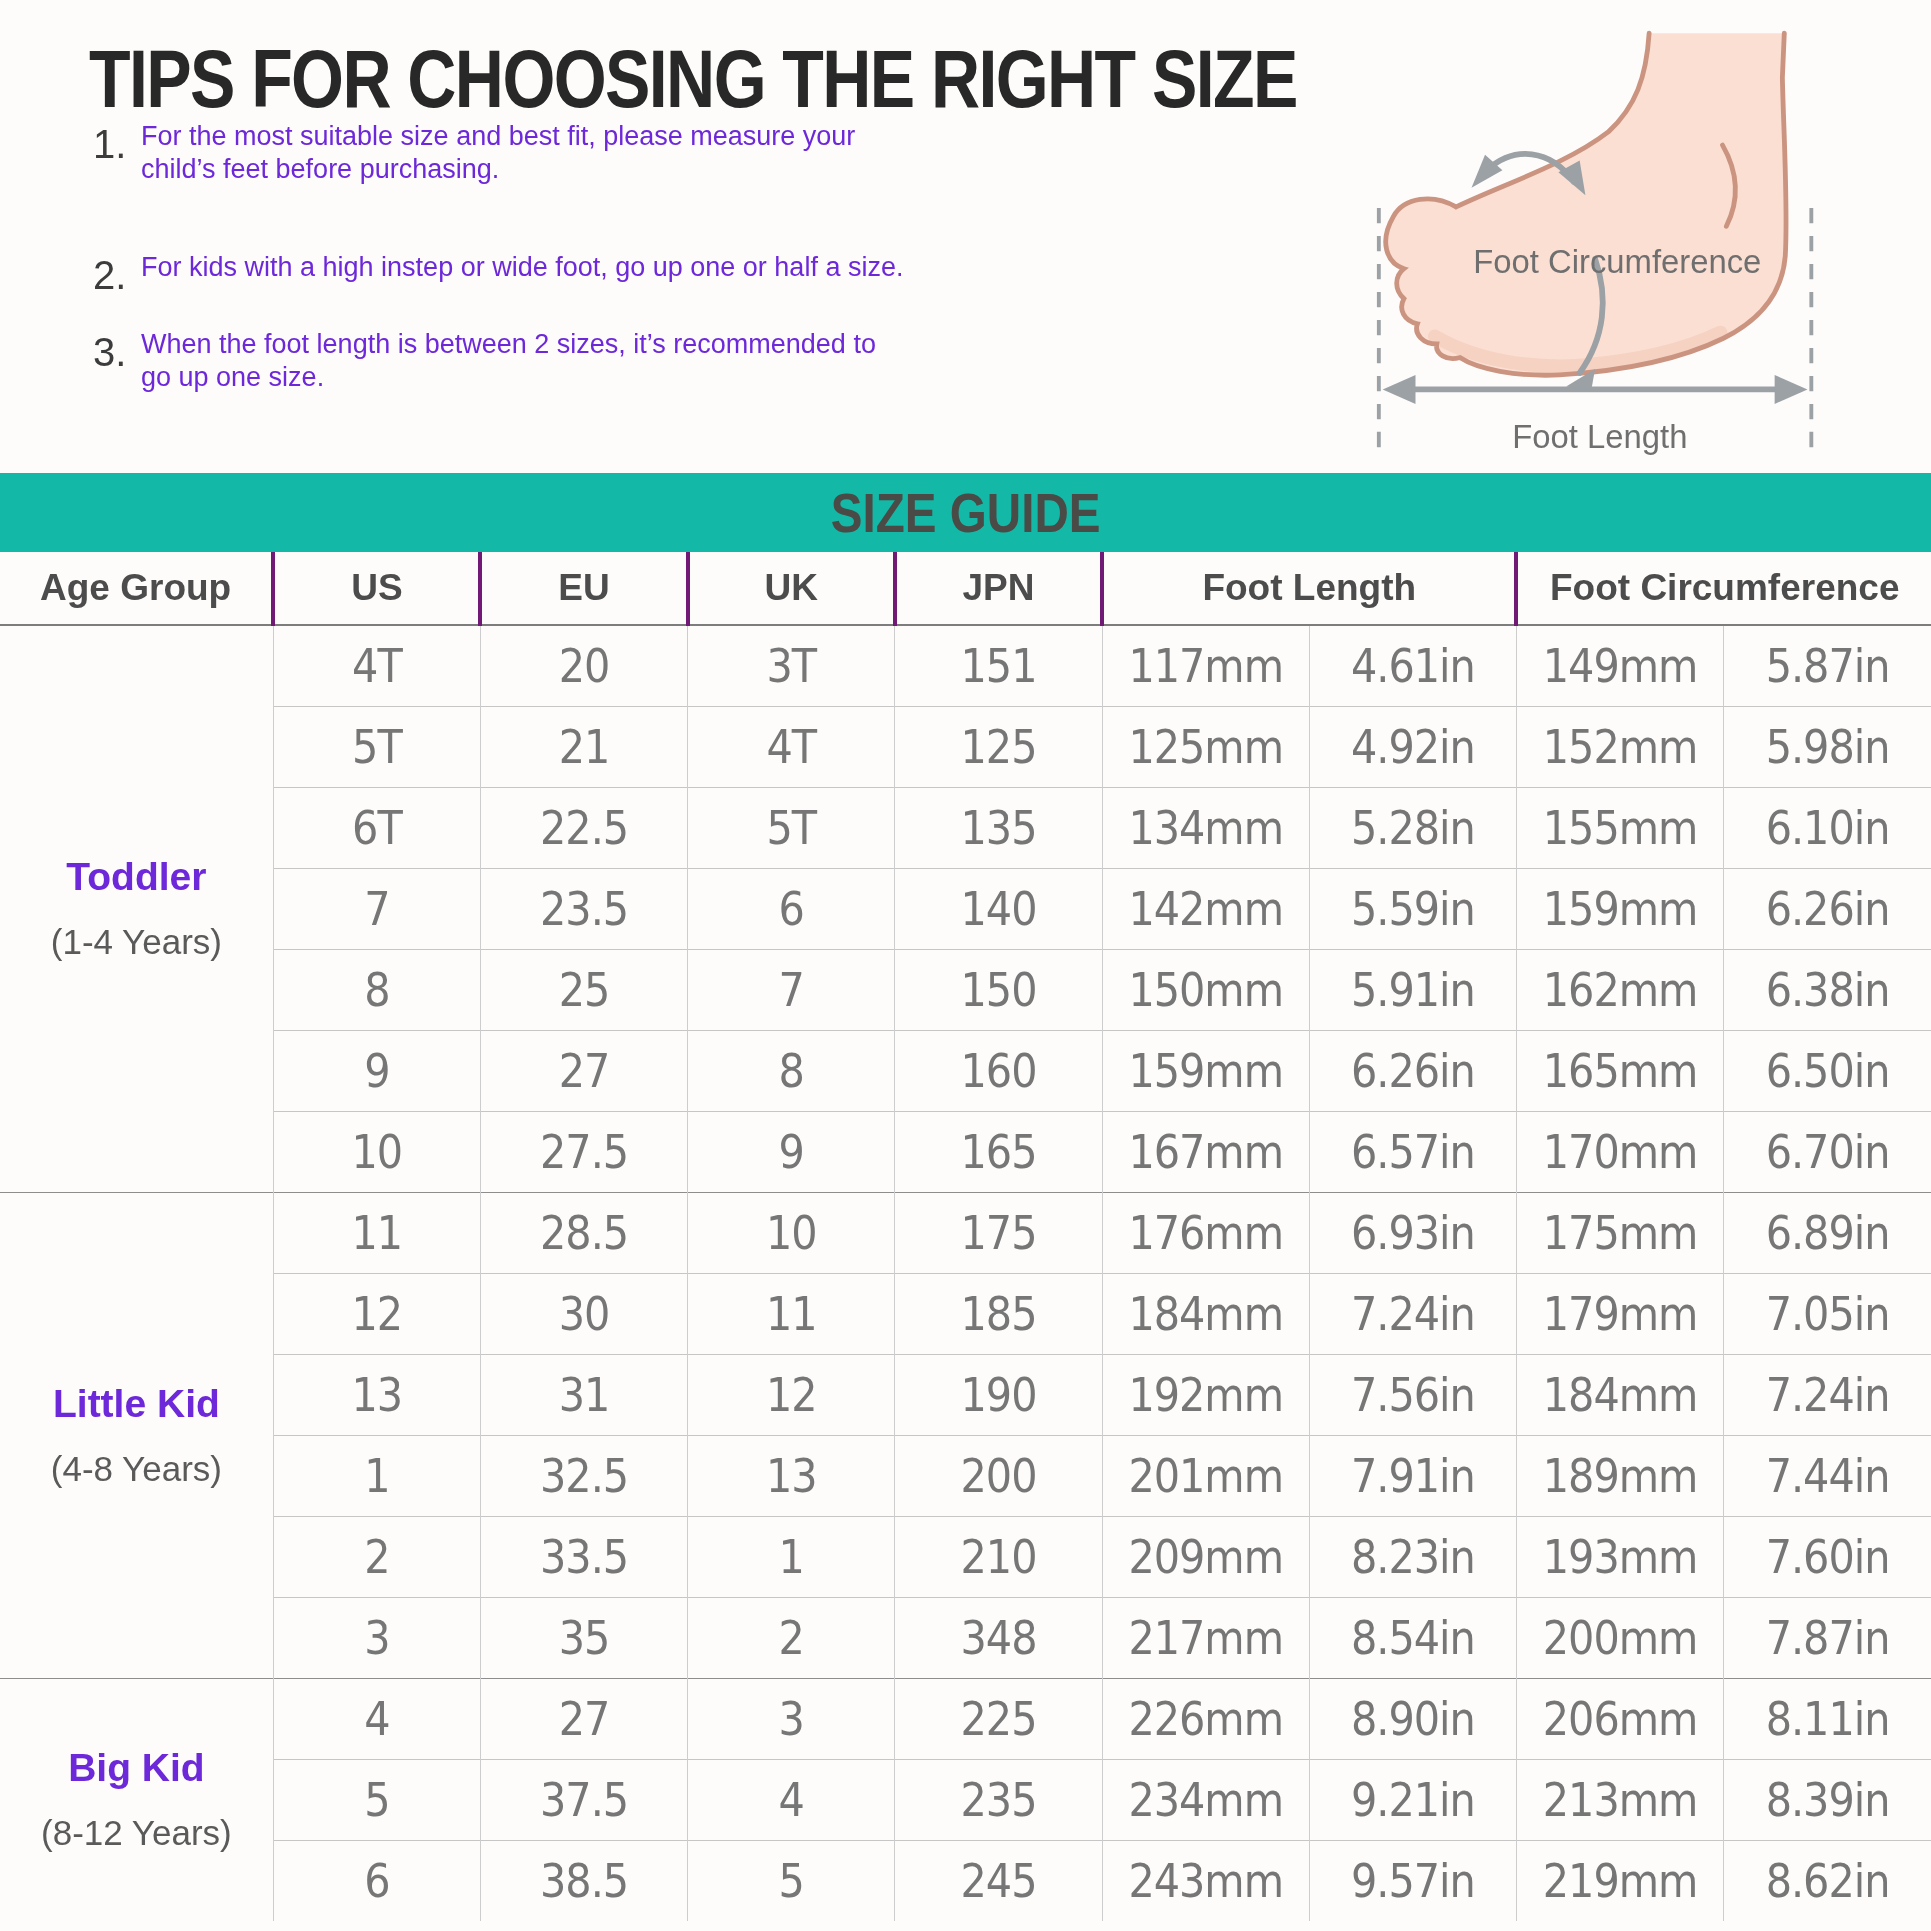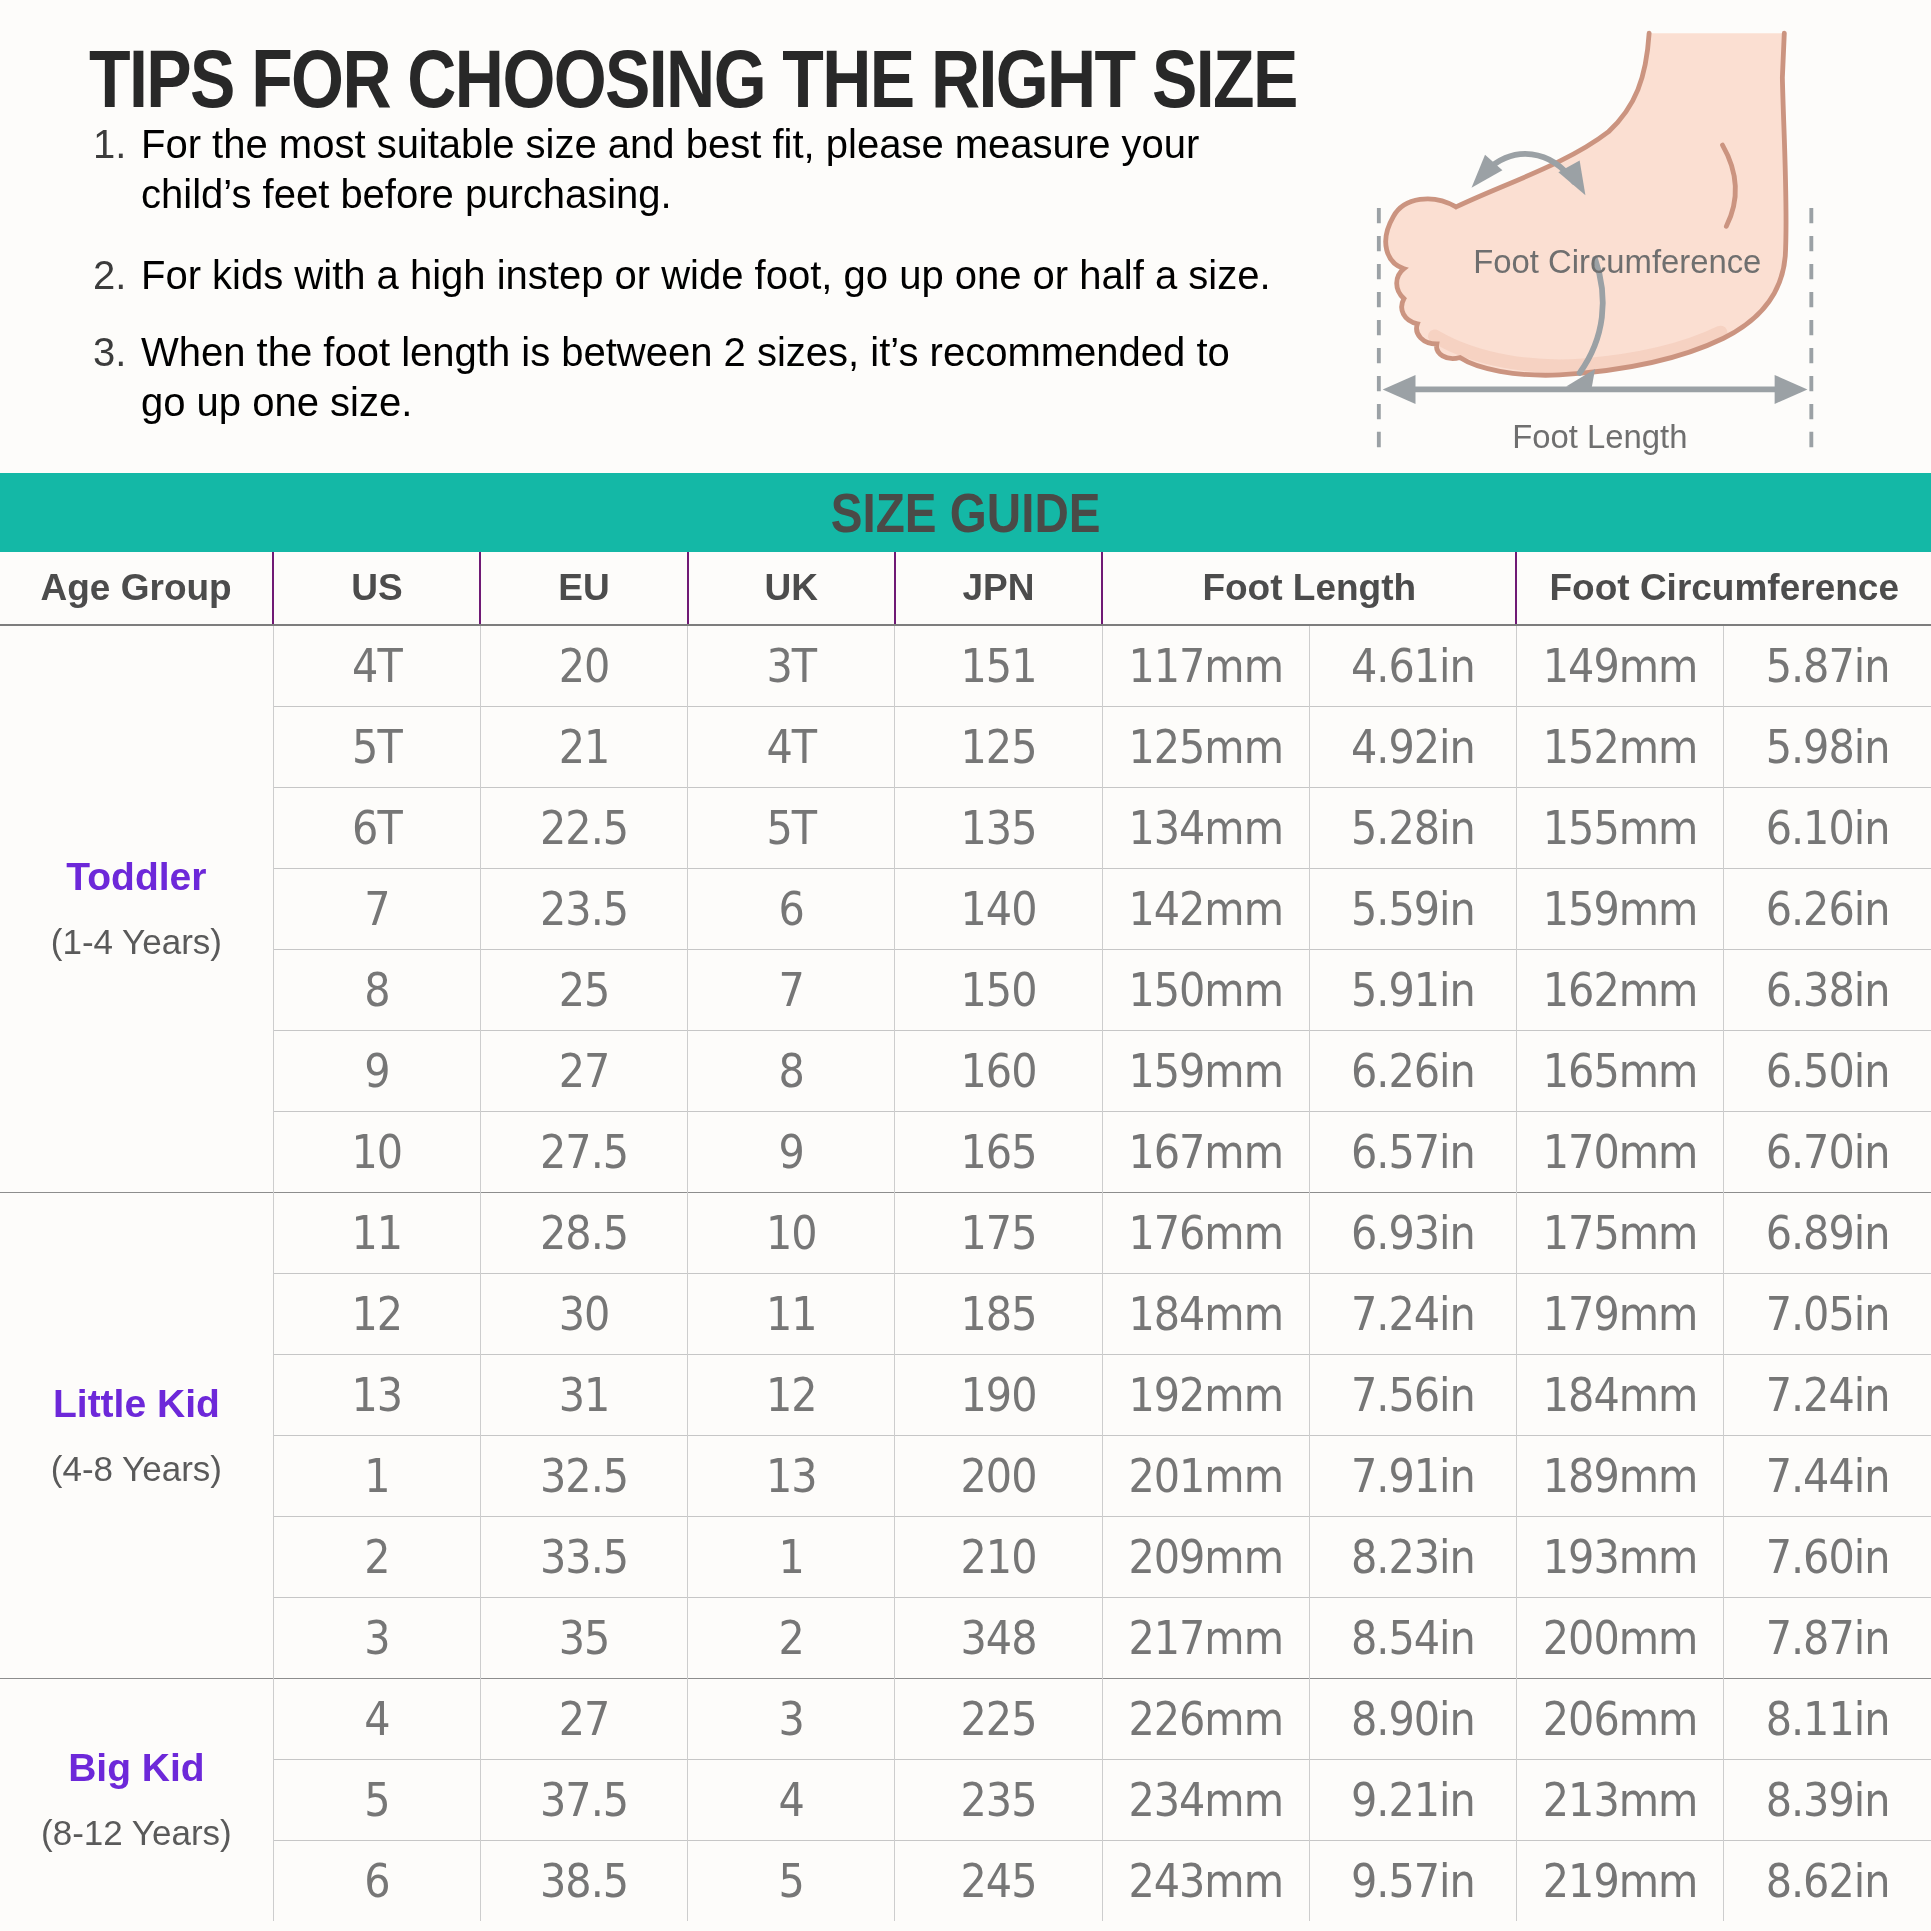--- a/index.html
+++ b/index.html
@@ -10,21 +10,21 @@
   }
   
   #tips-section{position:absolute;left:0;top:0;width:1931px;height:599px;}
   #page-title{
     position:absolute;left:89px;top:33px;
     font-size:81px;font-weight:bold;letter-spacing:-1.9px;color:#282828;
     transform:scaleX(0.84);transform-origin:left top;white-space:nowrap;
   }
   .tip{position:absolute;left:93px;display:flex;align-items:flex-start;}
   .tip-number{width:48px;flex:0 0 48px;font-size:40px;color:#3c3c3c;line-height:1.24;}
-  .tip-text{font-size:40px;color:#000000;line-height:1.24;white-space:pre-line;width:1207px;}
+  .tip-text{font-size:27px;color:#6d28d9;line-height:1.24;white-space:pre-line;width:1207px;}
   #tip-1{top:120px;} #tip-2{top:251px;} #tip-3{top:328px;}
   
   #foot-diagram{position:absolute;left:1342px;top:9.7px;width:483px;height:502px;}
   
   #size-guide-band{
     position:absolute;left:0;top:473px;width:1931px;height:79px;
     background:#14b8a6;text-align:center;
   }
   #size-guide-heading{
     display:inline-block;line-height:79px;font-size:56px;font-weight:bold;
@@ -33,21 +33,21 @@
   
   #size-table{
     position:absolute;left:0;top:552px;width:1931px;
     border-collapse:collapse;table-layout:fixed;
   }
   #size-table thead tr{height:73px;}
   #size-table th{
     font-size:37px;font-weight:bold;color:#4c4c4c;text-align:center;vertical-align:middle;
     border-bottom:2.9px solid #7d7d7d;padding:0;
   }
-  #size-table th.bordered{border-left:2px solid #701a75;}
+  #size-table th.bordered{border-left:4px solid #701a75;}
   #size-table td{padding:0;text-align:center;vertical-align:middle;height:80px;}
   #size-table td.val{
     font-family:"DejaVu Sans","Liberation Sans",sans-serif;
     font-stretch:condensed;
     font-size:46px;font-weight:400;letter-spacing:-1px;color:#767676;
     border-left:1px solid #cdcdcd;border-top:1px solid #c6c6c6;
   }
   #size-table tr.group-start td{border-top:1.9px solid #8d8d8d;}
   #size-table td.age{border-top:1.9px solid #8d8d8d;}
   .glabel{font-size:39px;font-weight:bold;color:#6d28d9;line-height:1.15;}

